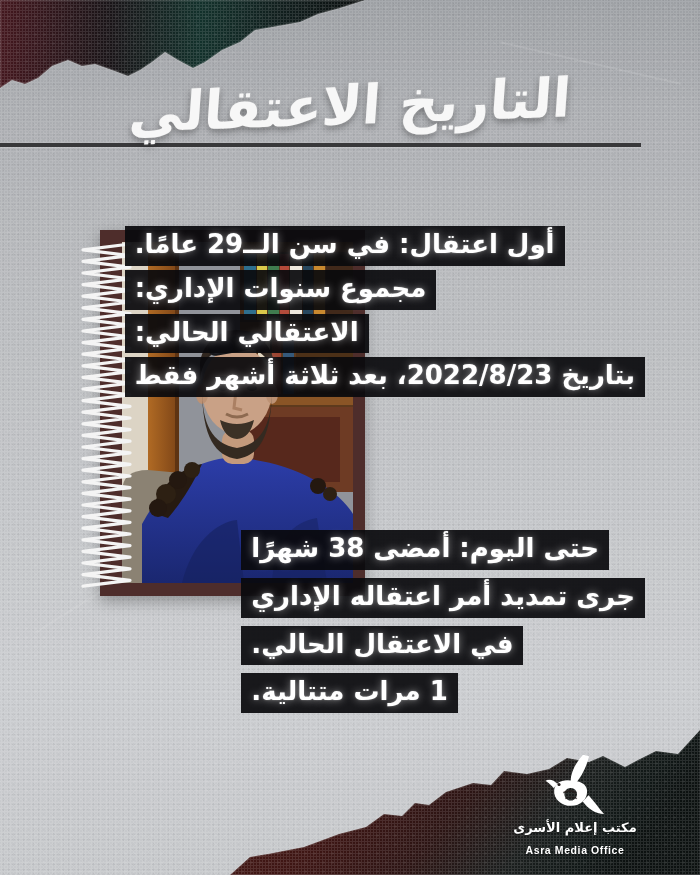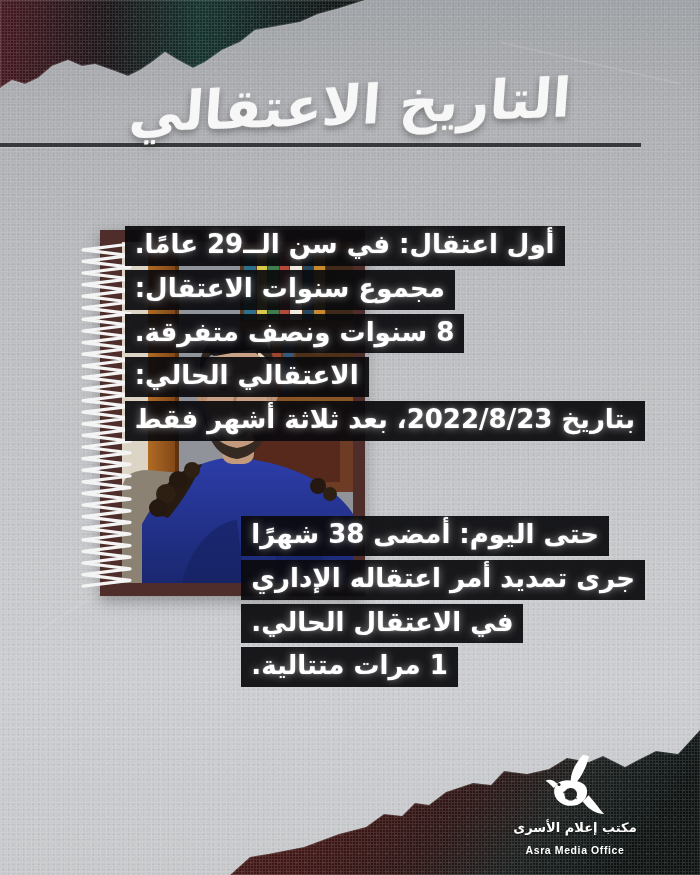--- a/index.html
+++ b/index.html
@@ -35,21 +35,21 @@
   .photo-wrap{
     position:absolute;z-index:6;left:100px;top:230px;width:231px;height:341px;
     border-style:solid;border-color:#4e2d2b;border-width:12px 12px 13px 22px;
     box-shadow:0 5px 14px rgba(0,0,0,.30);background:#8e9196;
   }
   .photo-wrap svg{display:block;}
   .coil{position:absolute;z-index:7;left:78px;top:242px;}
   
   .info{position:absolute;z-index:8;right:55px;display:flex;flex-direction:column;align-items:flex-end;gap:4px;}
   .group1{top:226px;}
-  .group2{top:516px;}
+  .group2{top:530px;gap:8px;}
   .bar{
     display:inline-block;background:rgba(10,10,13,.93);color:#fff;
     font-size:26px;font-weight:bold;line-height:1.3;padding:2px 10px 4px;
     white-space:nowrap;direction:rtl;
     text-shadow:0 0 9px rgba(255,255,255,.5),0 0 2px rgba(255,255,255,.35);
   }
   
   .logo{position:absolute;z-index:9;left:500px;top:754px;width:150px;text-align:center;color:#fff;}
   .logo .bird{display:block;margin:0 auto;}
   .logo-ar{direction:rtl;font-size:13px;font-weight:bold;margin-top:2px;text-shadow:0 1px 2px rgba(0,0,0,.5);}
@@ -172,22 +172,21 @@
       <path d="M104,172 Q115,178 126,172" stroke="#8d6a50" stroke-width="3" fill="none"></path>
     </svg>
   </div>
 
   <svg class="coil" width="58" height="352" viewBox="0 0 58 352">
     <polyline id="coilLine" fill="none" stroke="#f4f4f4" stroke-width="3.2" stroke-linejoin="round" stroke-linecap="round" points="52,2.0 5,7.8 52,13.6 5,19.4 52,25.2 5,31.0 52,36.8 5,42.6 52,48.4 5,54.2 52,60.0 5,65.8 52,71.6 5,77.4 52,83.2 5,89.0 52,94.8 5,100.6 52,106.4 5,112.2 52,118.0 5,123.8 52,129.6 5,135.4 52,141.2 5,147.0 52,152.8 5,158.6 52,164.4 5,170.2 52,176.0 5,181.8 52,187.6 5,193.4 52,199.2 5,205.0 52,210.8 5,216.6 52,222.4 5,228.2 52,234.0 5,239.8 52,245.6 5,251.4 52,257.2 5,263.0 52,268.8 5,274.6 52,280.4 5,286.2 52,292.0 5,297.8 52,303.6 5,309.4 52,315.2 5,321.0 52,326.8 5,332.6 52,338.4 5,344.2"></polyline>
   </svg>
 
   <div class="info group1" dir="rtl" lang="ar">
     <span class="bar">أول اعتقال: في سن الــ29 عامًا.</span>
-    <span class="bar">مجموع سنوات الاعتقال:</span>
-    <span class="bar">8 سنوات ونصف متفرقة.</span>
+    <span class="bar">مجموع سنوات الإداري:</span>
     <span class="bar">الاعتقالي الحالي:</span>
     <span class="bar">بتاريخ 2022/8/23، بعد ثلاثة أشهر فقط</span>
   </div>
 
   <div class="info group2" dir="rtl" lang="ar">
     <span class="bar">حتى اليوم: أمضى 38 شهرًا</span>
     <span class="bar">جرى تمديد أمر اعتقاله الإداري</span>
     <span class="bar">في الاعتقال الحالي.</span>
     <span class="bar">1 مرات متتالية.</span>
   </div>

